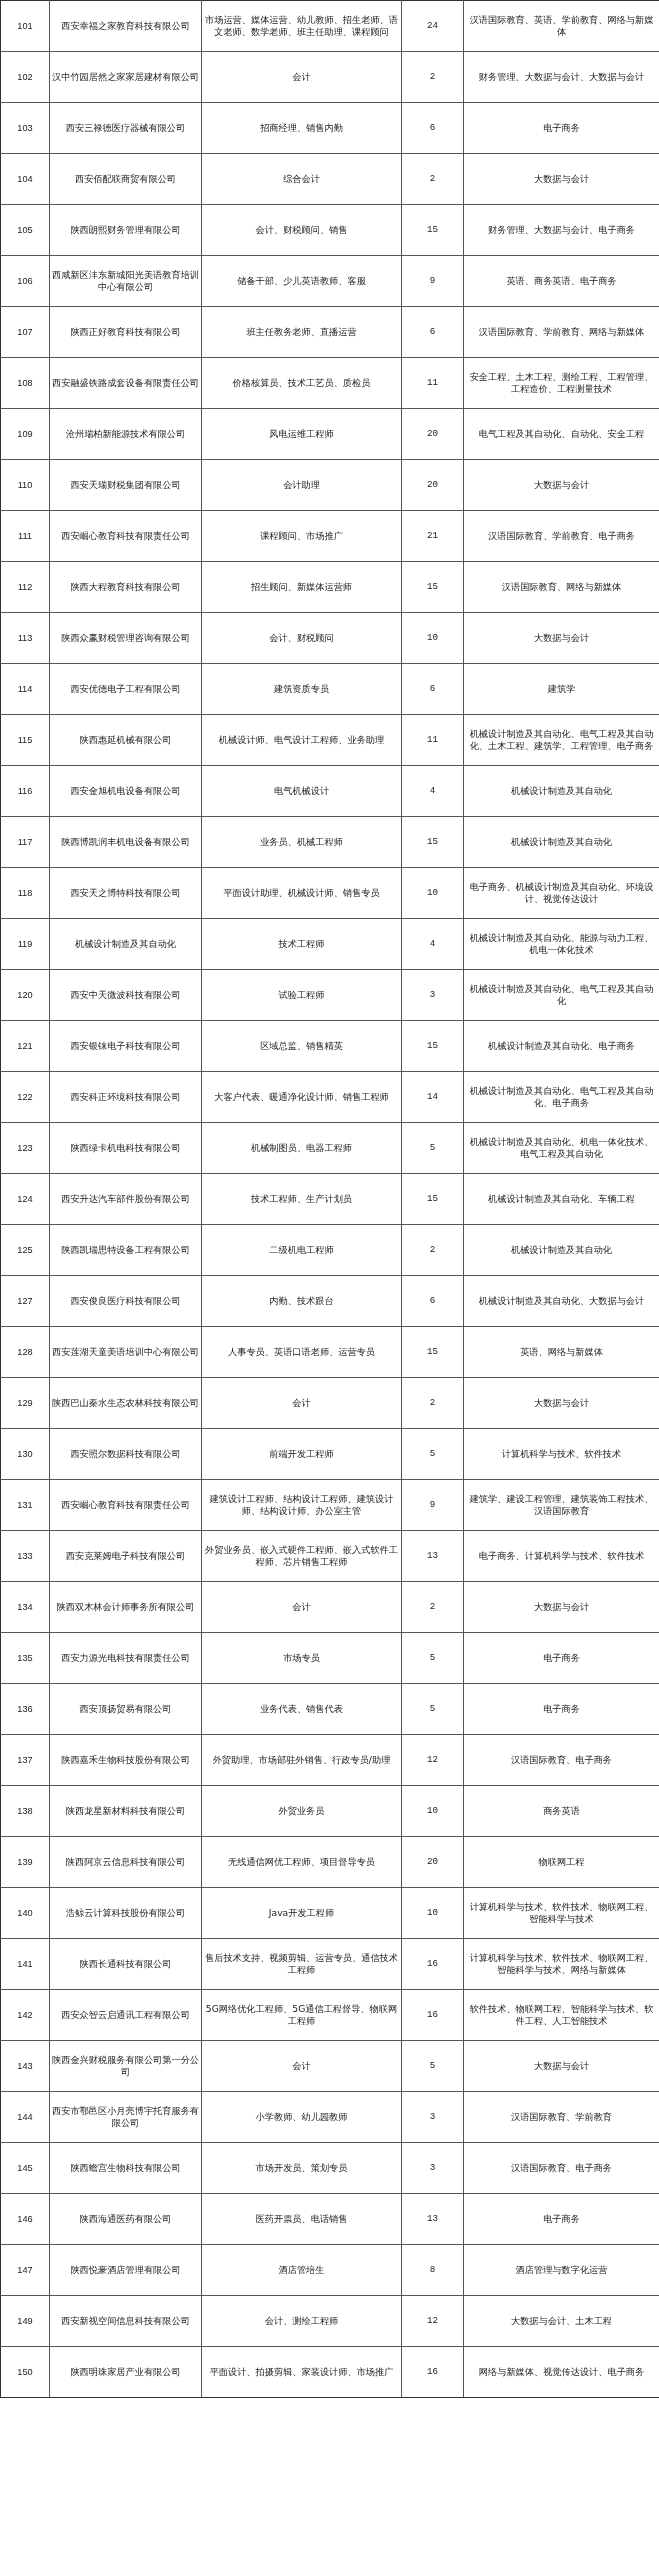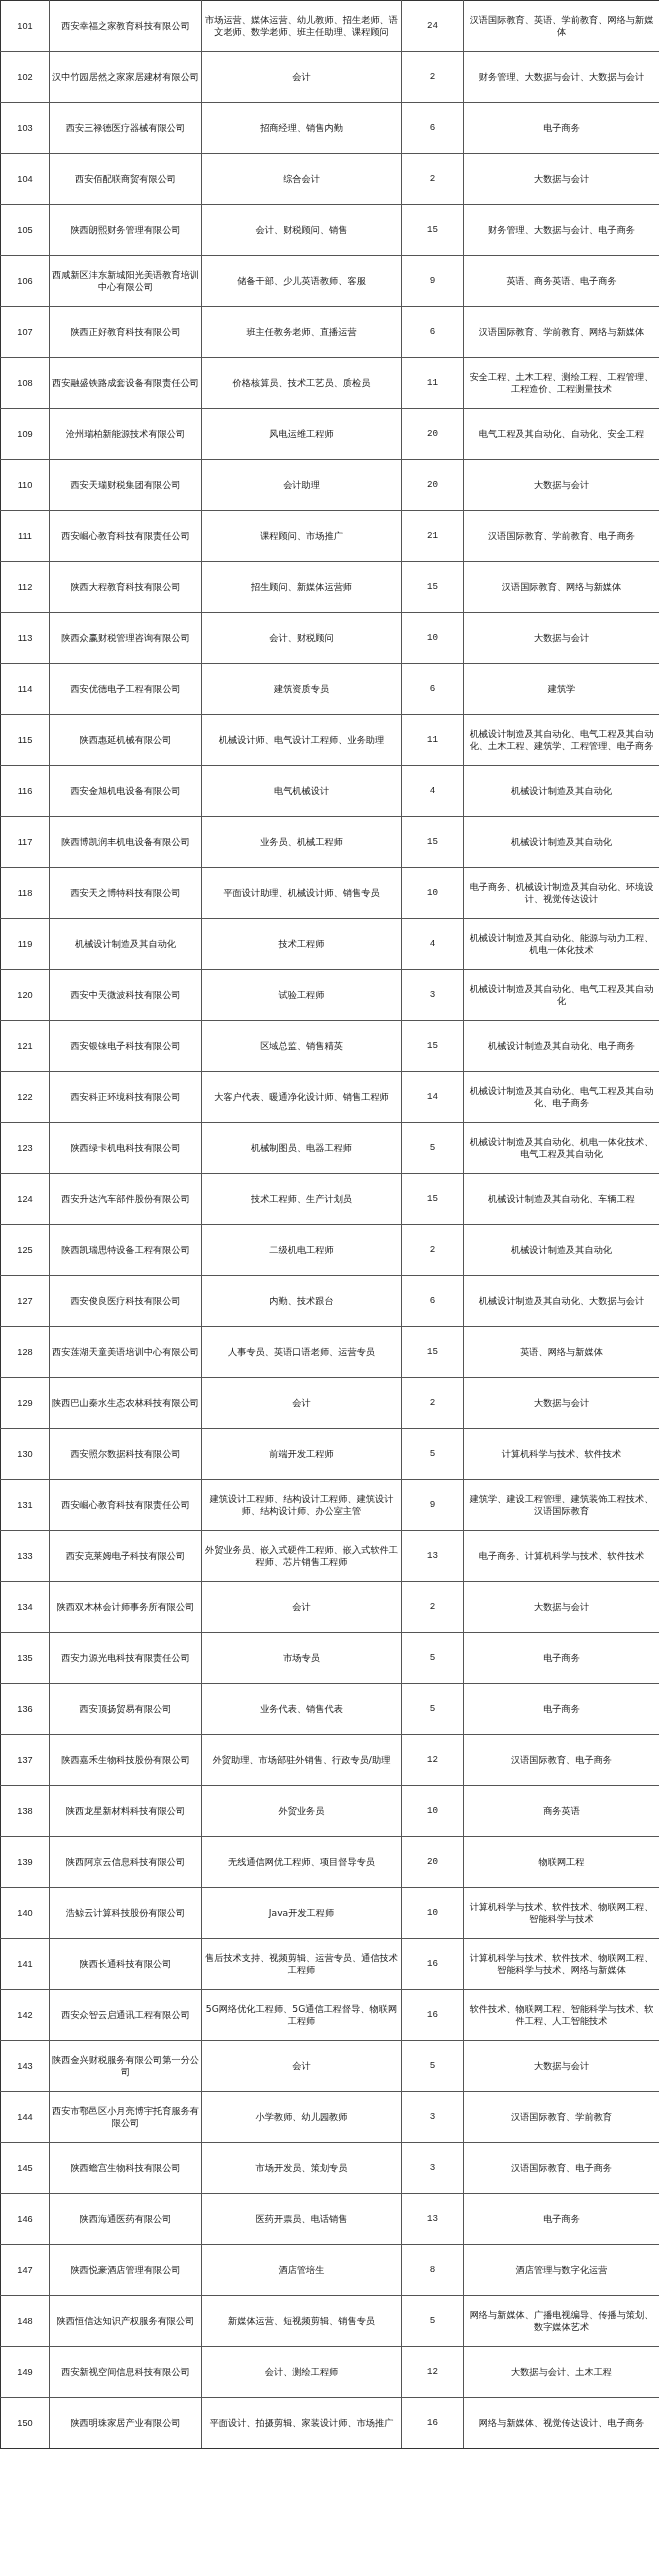--- a/index.html
+++ b/index.html
@@ -401,27 +401,20 @@
   </tr>
 
   <tr>
     <td class="c-no">147</td>
     <td class="c-company">陕西悦豪酒店管理有限公司</td>
     <td class="c-position">酒店管培生</td>
     <td class="c-count">8</td>
     <td class="c-major">酒店管理与数字化运营</td>
   </tr>
 
-  <tr>
-    <td class="c-no">148</td>
-    <td class="c-company">陕西恒信达知识产权服务有限公司</td>
-    <td class="c-position">新媒体运营、短视频剪辑、销售专员</td>
-    <td class="c-count">5</td>
-    <td class="c-major">网络与新媒体、广播电视编导、传播与策划、数字媒体艺术</td>
-  </tr>
 
   <tr>
     <td class="c-no">149</td>
     <td class="c-company">西安新视空间信息科技有限公司</td>
     <td class="c-position">会计、测绘工程师</td>
     <td class="c-count">12</td>
     <td class="c-major">大数据与会计、土木工程</td>
   </tr>
 
   <tr>

